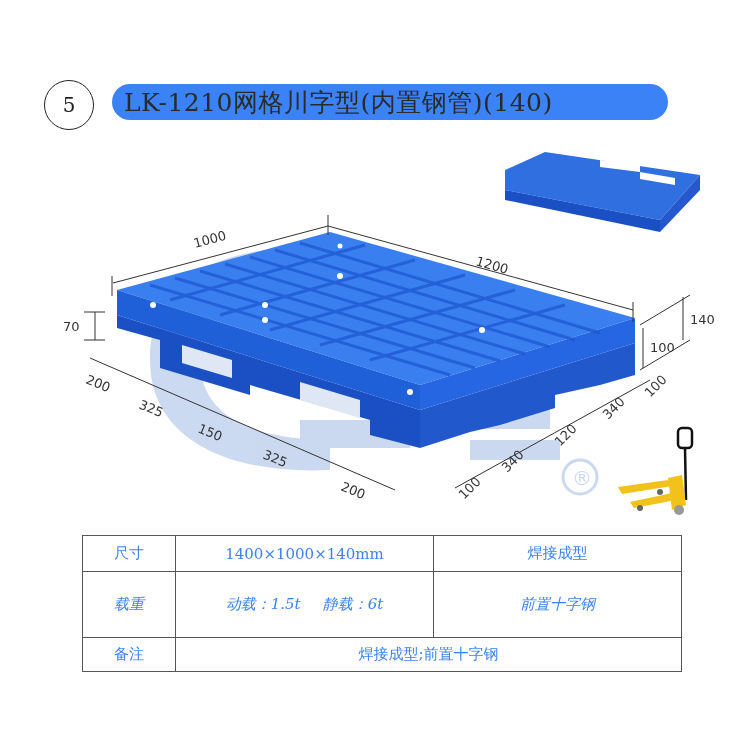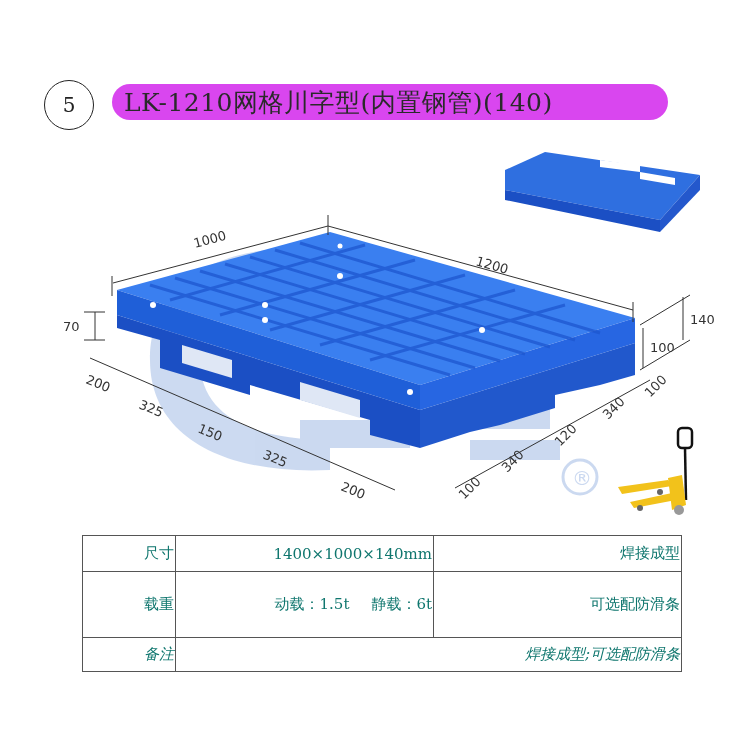--- a/index.html
+++ b/index.html
@@ -2,31 +2,31 @@
 <html><head>
 <meta charset="utf-8">
 <style>
   html, body { margin:0; padding:0; background:#ffffff; }
   body { width:750px; height:750px; position:relative; overflow:hidden;
          font-family: "DejaVu Serif", "Liberation Serif", serif; color:#222; }
   .badge { position:absolute; left:44px; top:80px; width:50px; height:50px;
            border:1.5px solid #222; border-radius:50%; display:flex; align-items:center;
            justify-content:center; font-size:20px; box-sizing:border-box; }
   .title-bar { position:absolute; left:112px; top:84px; width:556px; height:36px;
-               background:#d946ef; border-radius:18px; display:flex; align-items:center;
+               background:#3b82f6; border-radius:18px; display:flex; align-items:center;
                padding-left:12px; box-sizing:border-box; font-size:25px; color:#2a2a2a;
                letter-spacing:0.5px; }
   .drawing { position:absolute; left:0; top:140px; width:750px; height:380px; }
   .dim { font-family:"DejaVu Sans", "Liberation Sans", sans-serif; font-size:13px; fill:#333; }
   .spec-table { position:absolute; left:82px; top:535px; width:600px;
                 border-collapse:collapse; font-size:15px; }
-  .spec-table td { border:1.5px solid #555; text-align:right; color:#0f766e; }
+  .spec-table td { border:1.5px solid #555; text-align:center; color:#3b82f6; }
   .spec-table tr.r1 td { height:33px; }
-  .spec-table tr.r2 td { height:63px; }
-  .spec-table tr.r3 td { height:31px;font-style:italic; }
+  .spec-table tr.r2 td { height:63px;font-style:italic; }
+  .spec-table tr.r3 td { height:31px; }
   .gap { display:inline-block; width:22px; }
 </style>
 </head>
 <body>
 
 <div class="badge">
   <span>5</span>
 </div>
 <div class="title-bar">
   <span>LK-1210网格川字型(内置钢管)(140)</span>
@@ -140,20 +140,20 @@
       <tr class="r1">
     <td style="width:90px">尺寸</td>
     <td style="width:255px">1400×1000×140mm</td>
     <td>焊接成型</td>
   </tr>
   <tr class="r2">
     <td>载重</td>
     <td>
       <span>动载：1.5t</span><span class="gap"></span><span>静载：6t</span>
     </td>
-    <td>可选配防滑条</td>
+    <td>前置十字钢</td>
   </tr>
   <tr class="r3">
     <td>备注</td>
-    <td colspan="2">焊接成型;可选配防滑条</td>
+    <td colspan="2">焊接成型;前置十字钢</td>
   </tr>
 </tbody>
   </table>
 
 </body></html>

